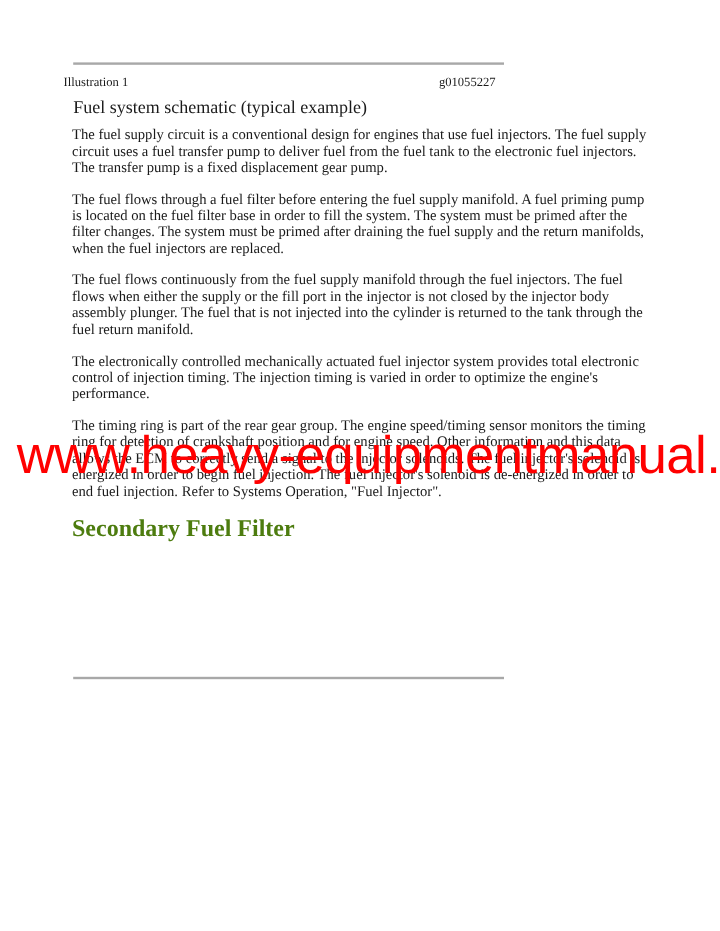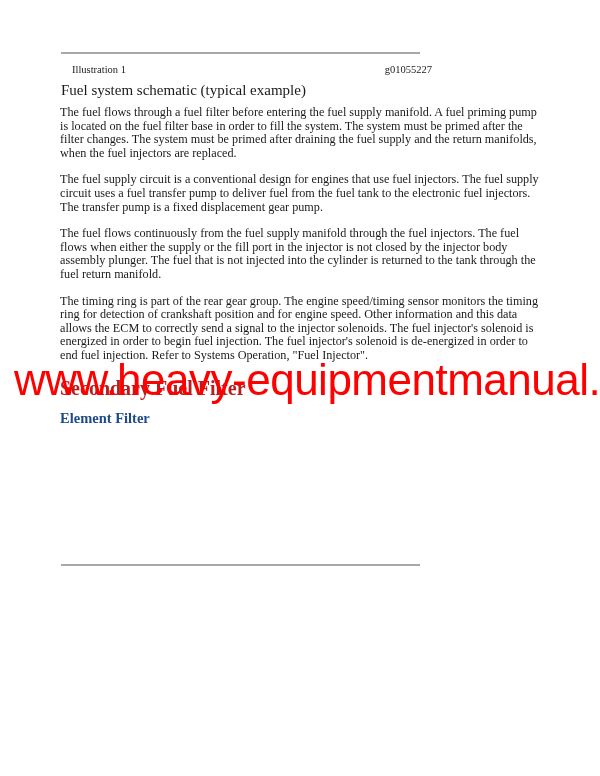--- a/index.html
+++ b/index.html
@@ -1,47 +1,47 @@
 <!DOCTYPE html>
 <html><head>
 <meta charset="utf-8">
 <style>
   html, body { margin: 0; padding: 0; background: #ffffff; }
   body { width: 600px; height: 776px; position: relative; overflow: hidden;
          font-family: "Liberation Serif", serif; color: #1a1a1a; }
   .rule { position: absolute; left: 61px; width: 359px; height: 2px; background: #a8a8a8; }
   .rule.top { top: 52px; }
   .rule.bottom { top: 564px; }
-  .caption-row { position: absolute; left: 72px; width: 360px; top: 64px;
+  .caption-row { position: absolute; left: 53px; width: 360px; top: 64px;
                  font-size: 10.5px; display: flex; justify-content: space-between; }
   .caption-sub { position: absolute; left: 61px; top: 82px; font-size: 15px; }
   .content { position: absolute; left: 60px; top: 106px; width: 488px; }
   p { margin: 0 0 13px 0; font-size: 12.2px; line-height: 13.6px; }
-  h2 { margin: 14px 0 11px 0; font-size: 20px; font-weight: bold; color: #b91c1c; line-height: 22px; }
+  h2 { margin: 14px 0 11px 0; font-size: 20px; font-weight: bold; color: #4d7c0f; line-height: 22px; }
   h3 { margin: 4px 0 0 0; font-size: 14.5px; font-weight: bold; color: #1f4a8a; line-height: 17px; }
   .watermark { position: absolute; left: 14px; top: 358px; width: 580px;
                font-family: "Liberation Sans", sans-serif; font-size: 44px; color: #ff0000;
                letter-spacing: -0.5px; line-height: 44px; white-space: nowrap; pointer-events: auto; }
 </style>
 </head>
 <body>
 
 <div class="rule top"></div>
 
 <div class="caption-row">
   <span>Illustration 1</span>
   <span>g01055227</span>
 </div>
 <div class="caption-sub">Fuel system schematic (typical example)</div>
 
 <div class="content">
+  <p>The fuel supply circuit is a conventional design for engines that use fuel injectors. The fuel supply circuit uses a fuel transfer pump to deliver fuel from the fuel tank to the electronic fuel injectors. The transfer pump is a fixed displacement gear pump.</p>
   <p>The fuel flows through a fuel filter before entering the fuel supply manifold. A fuel priming pump is located on the fuel filter base in order to fill the system. The system must be primed after the filter changes. The system must be primed after draining the fuel supply and the return manifolds, when the fuel injectors are replaced.</p>
-  <p>The fuel supply circuit is a conventional design for engines that use fuel injectors. The fuel supply circuit uses a fuel transfer pump to deliver fuel from the fuel tank to the electronic fuel injectors. The transfer pump is a fixed displacement gear pump.</p>
   <p>The fuel flows continuously from the fuel supply manifold through the fuel injectors. The fuel flows when either the supply or the fill port in the injector is not closed by the injector body assembly plunger. The fuel that is not injected into the cylinder is returned to the tank through the fuel return manifold.</p>
+  <p>The electronically controlled mechanically actuated fuel injector system provides total electronic control of injection timing. The injection timing is varied in order to optimize the engine's performance.</p>
   <p>The timing ring is part of the rear gear group. The engine speed/timing sensor monitors the timing ring for detection of crankshaft position and for engine speed. Other information and this data allows the ECM to correctly send a signal to the injector solenoids. The fuel injector's solenoid is energized in order to begin fuel injection. The fuel injector's solenoid is de-energized in order to end fuel injection. Refer to Systems Operation, "Fuel Injector".</p>
 
   <h2>Secondary Fuel Filter</h2>
-  <h3>Element Filter</h3>
 </div>
 
 <div class="rule bottom"></div>
 
 <div class="watermark">www.heavy-equipmentmanual.com</div>
 
 </body></html>

